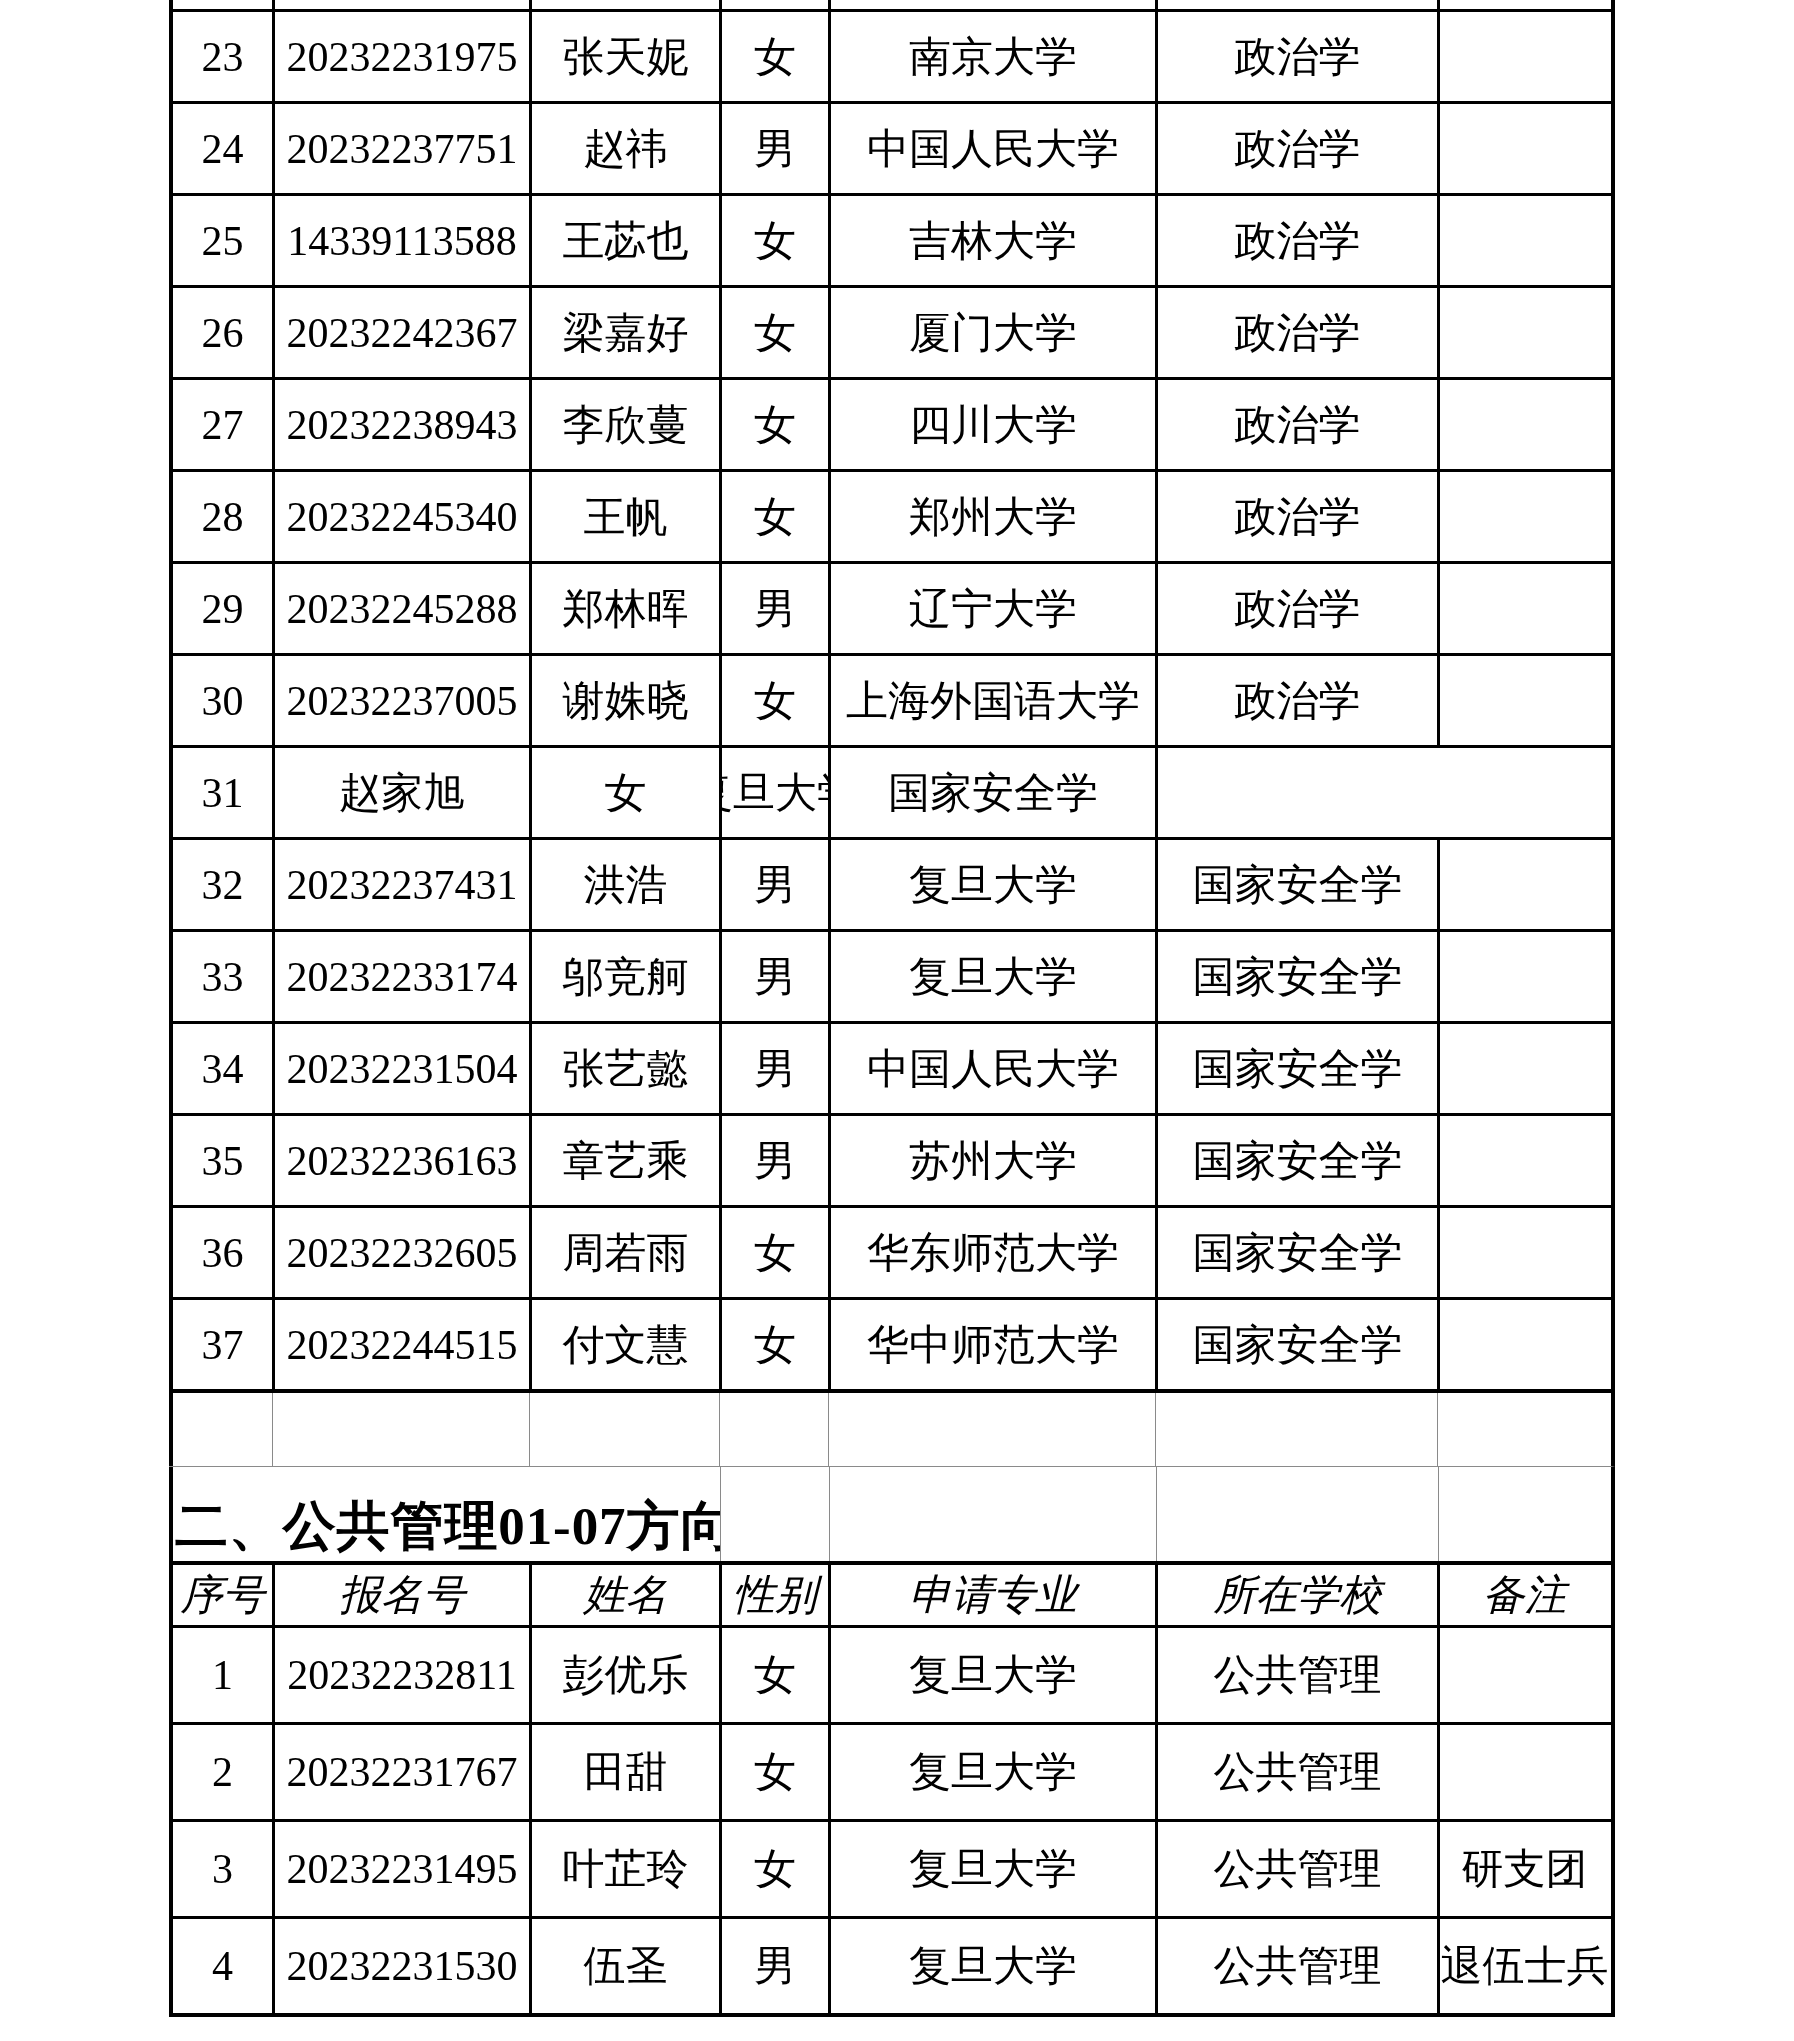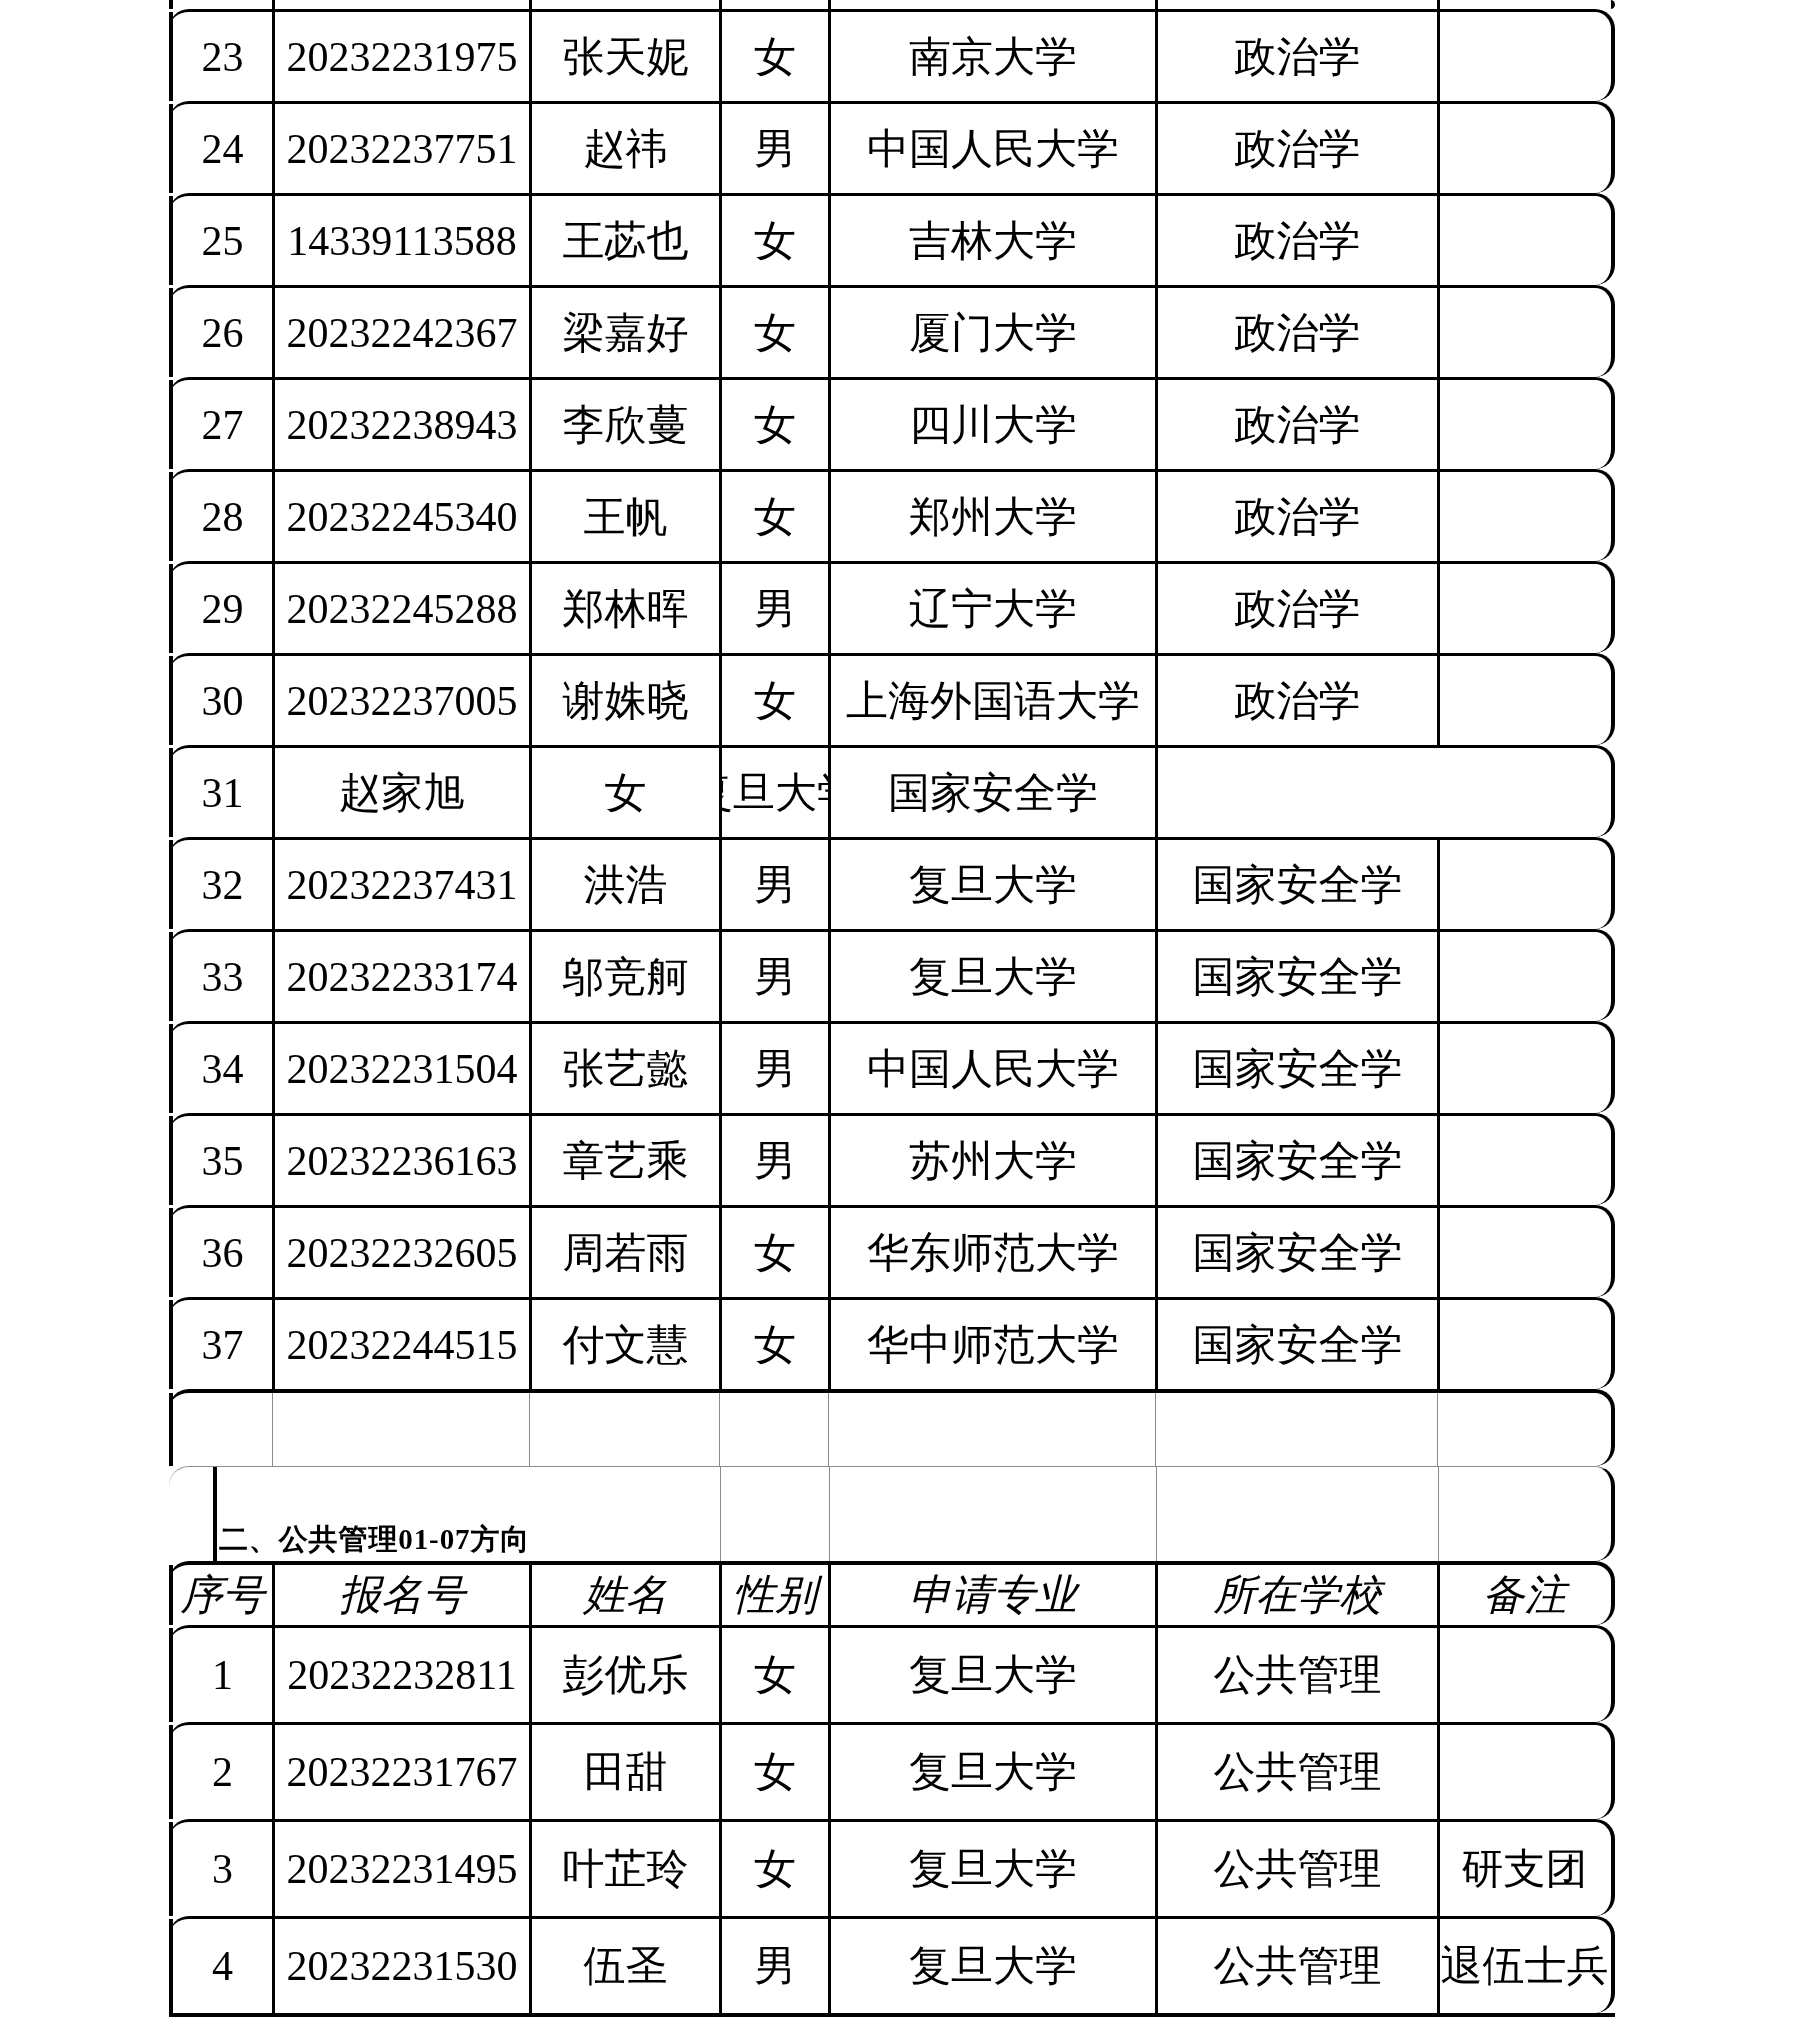--- a/index.html
+++ b/index.html
@@ -11,21 +11,20 @@
   .tablewrap{
     position:absolute;left:169px;top:0;width:1446px;
     border-bottom:4.7px solid #000;
   }
   .row{
     display:grid;
     grid-template-columns:103px 257px 190px 109px 327px 282px 172px;
     border-right:4.7px solid #000;
     box-sizing:border-box;
     background:#fff;
-    border-radius:20px;
   }
   .cell{
     box-sizing:border-box;
     border-left:3.7px solid #000;
     display:flex;align-items:center;justify-content:center;
     font-size:42px;line-height:1.1;
     overflow:hidden;white-space:nowrap;
   }
   .cell:first-child{border-left:4.7px solid #000;}
   
@@ -39,24 +38,23 @@
   
   .row.titlerow{
     height:95px;border-top:1.9px solid #8a8a8a;
     grid-template-columns:551px 109px 327px 282px 172px;
   }
   .row.titlerow .cell{border-left:1.9px solid #8a8a8a;}
   .row.titlerow .cell:first-child{border-left:4.7px solid #000;}
   .titlecell{
     justify-content:flex-start !important;
     align-items:flex-end !important;
-    font-size:29px;font-weight:bold;
+    font-size:53px;font-weight:bold;
     padding:0 0 5.6px 1.9px;
     letter-spacing:0.9px;
-    margin-left:44px;
   }
   
   .row.header{height:64px;border-top:4.7px solid #000;font-style:italic;}
   
   .row.data2{height:97px;border-top:3.7px solid #000;}
 </style>
 </head>
 <body>
 
 <div class="tablewrap">

